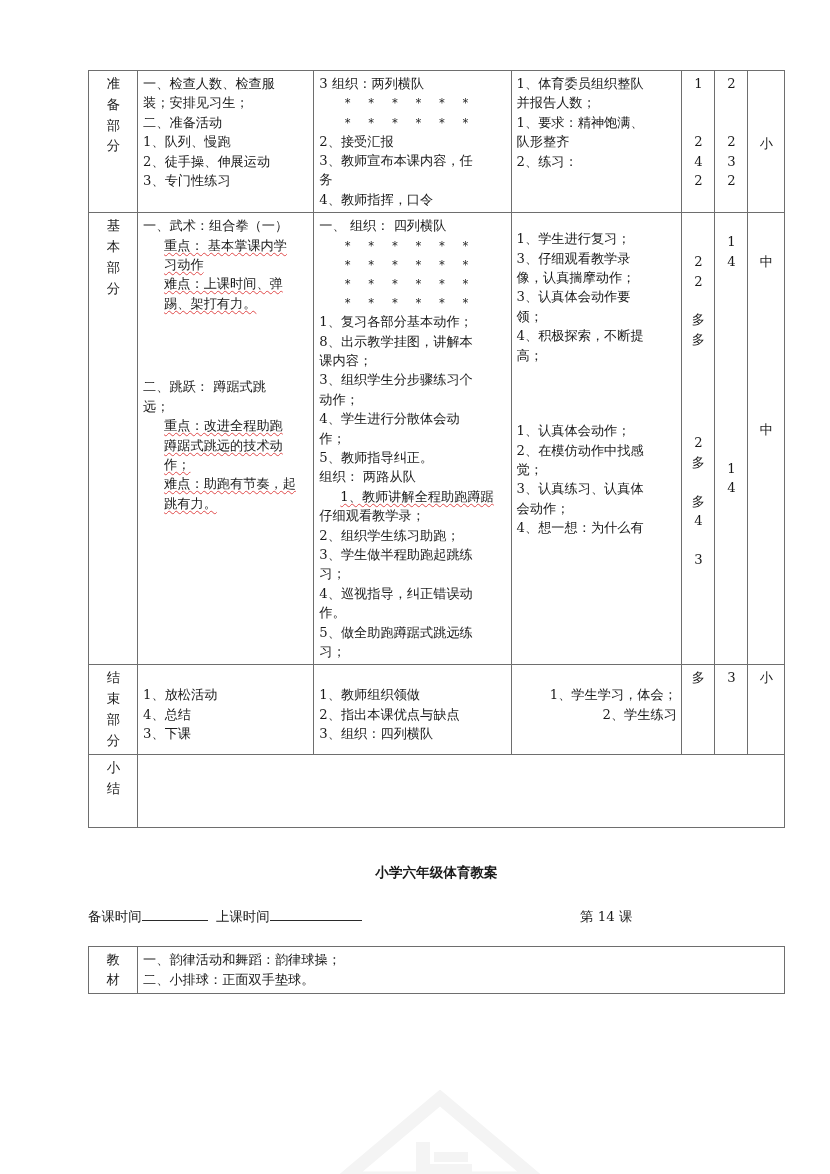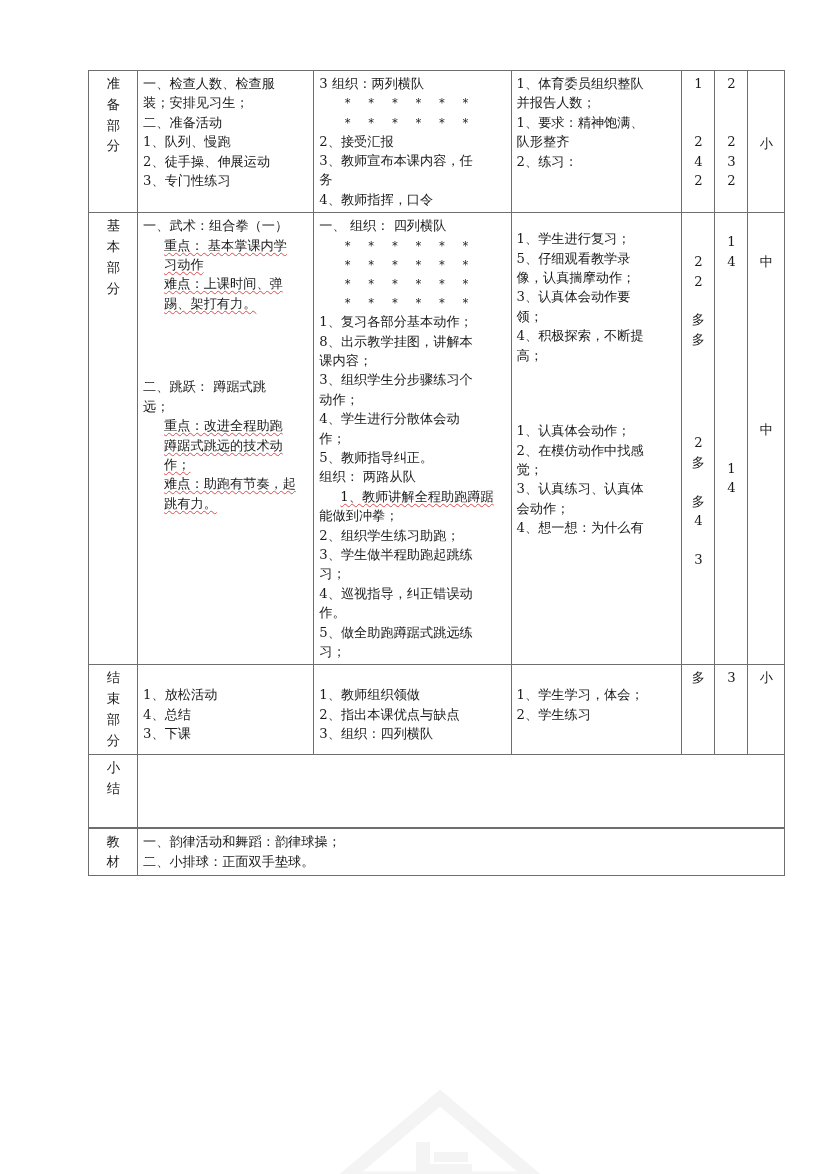--- a/index.html
+++ b/index.html
@@ -279,33 +279,33 @@
             <span class="line">1、复习各部分基本动作；</span>
             <span class="line">8、出示教学挂图，讲解本</span>
             <span class="line">课内容；</span>
             <span class="line">3、组织学生分步骤练习个</span>
             <span class="line">动作；</span>
             <span class="line">4、学生进行分散体会动</span>
             <span class="line">作；</span>
             <span class="line">5、教师指导纠正。</span>
             <span class="line">组织： 两路从队</span>
             <span class="line sq">1、教师讲解全程助跑蹲踞</span>
-            <span class="line">能做到冲拳；</span>
+            <span class="line">仔细观看教学录；</span>
             <span class="line">2、组织学生练习助跑；</span>
             <span class="line">3、学生做半程助跑起跳练</span>
             <span class="line">习；</span>
             <span class="line">4、巡视指导，纠正错误动</span>
             <span class="line">作。</span>
             <span class="line">5、做全助跑蹲踞式跳远练</span>
             <span class="line">习；</span>
           </td>
           <td class="pad-top-sm">
             <span class="blk"></span>
             <span class="line">1、学生进行复习；</span>
-            <span class="line">5、仔细观看教学录</span>
+            <span class="line">3、仔细观看教学录</span>
             <span class="line">像，认真揣摩动作；</span>
             <span class="line">3、认真体会动作要</span>
             <span class="line">领；</span>
             <span class="line">4、积极探索，不断提</span>
             <span class="line">高；</span>
             <span style="display:block;height:56px;"></span>
             <span class="line">1、认真体会动作；</span>
             <span class="line">2、在模仿动作中找感</span>
             <span class="line">觉；</span>
             <span class="line">3、认真练习、认真体</span>
@@ -356,21 +356,21 @@
           <td style="padding-top:20px;">
             <span class="line">1、放松活动</span>
             <span class="line">4、总结</span>
             <span class="line">3、下课</span>
           </td>
           <td style="padding-top:20px;">
             <span class="line">1、教师组织领做</span>
             <span class="line">2、指出本课优点与缺点</span>
             <span class="line">3、组织：四列横队</span>
           </td>
-          <td style="padding-top:20px;">
+          <td style="padding-top:20px;text-align:right;">
             <span class="line">1、学生学习，体会；</span>
             <span class="line">2、学生练习</span>
           </td>
           <td class="num">
             <span>多</span>
           </td>
           <td class="num">
             <span>3</span>
           </td>
           <td class="num">
@@ -384,20 +384,27 @@
               <span>小</span>
               <span>结</span>
             </div>
           </td>
           <td colspan="6"></td>
         </tr>
 
       </tbody>
     </table>
 
+    <div style="position:relative;height:118px;">
+      <div class="doc-title" style="top:36px;">小学六年级体育教案</div>
+      <div class="meta-row" style="top:80px;">
+        <div class="meta-left"><span>备课时间</span><span class="ul-blank ul-short"></span>  <span>上课时间</span><span class="ul-blank ul-long"></span></div>
+        <div class="meta-right">第 14 课</div>
+      </div>
+    </div>
 
     <table class="material">
       <colgroup>
           <col class="m-label">
           <col>
         </colgroup>
       <tbody>
         <tr>
           <td class="m-label">
             <span>教</span>

